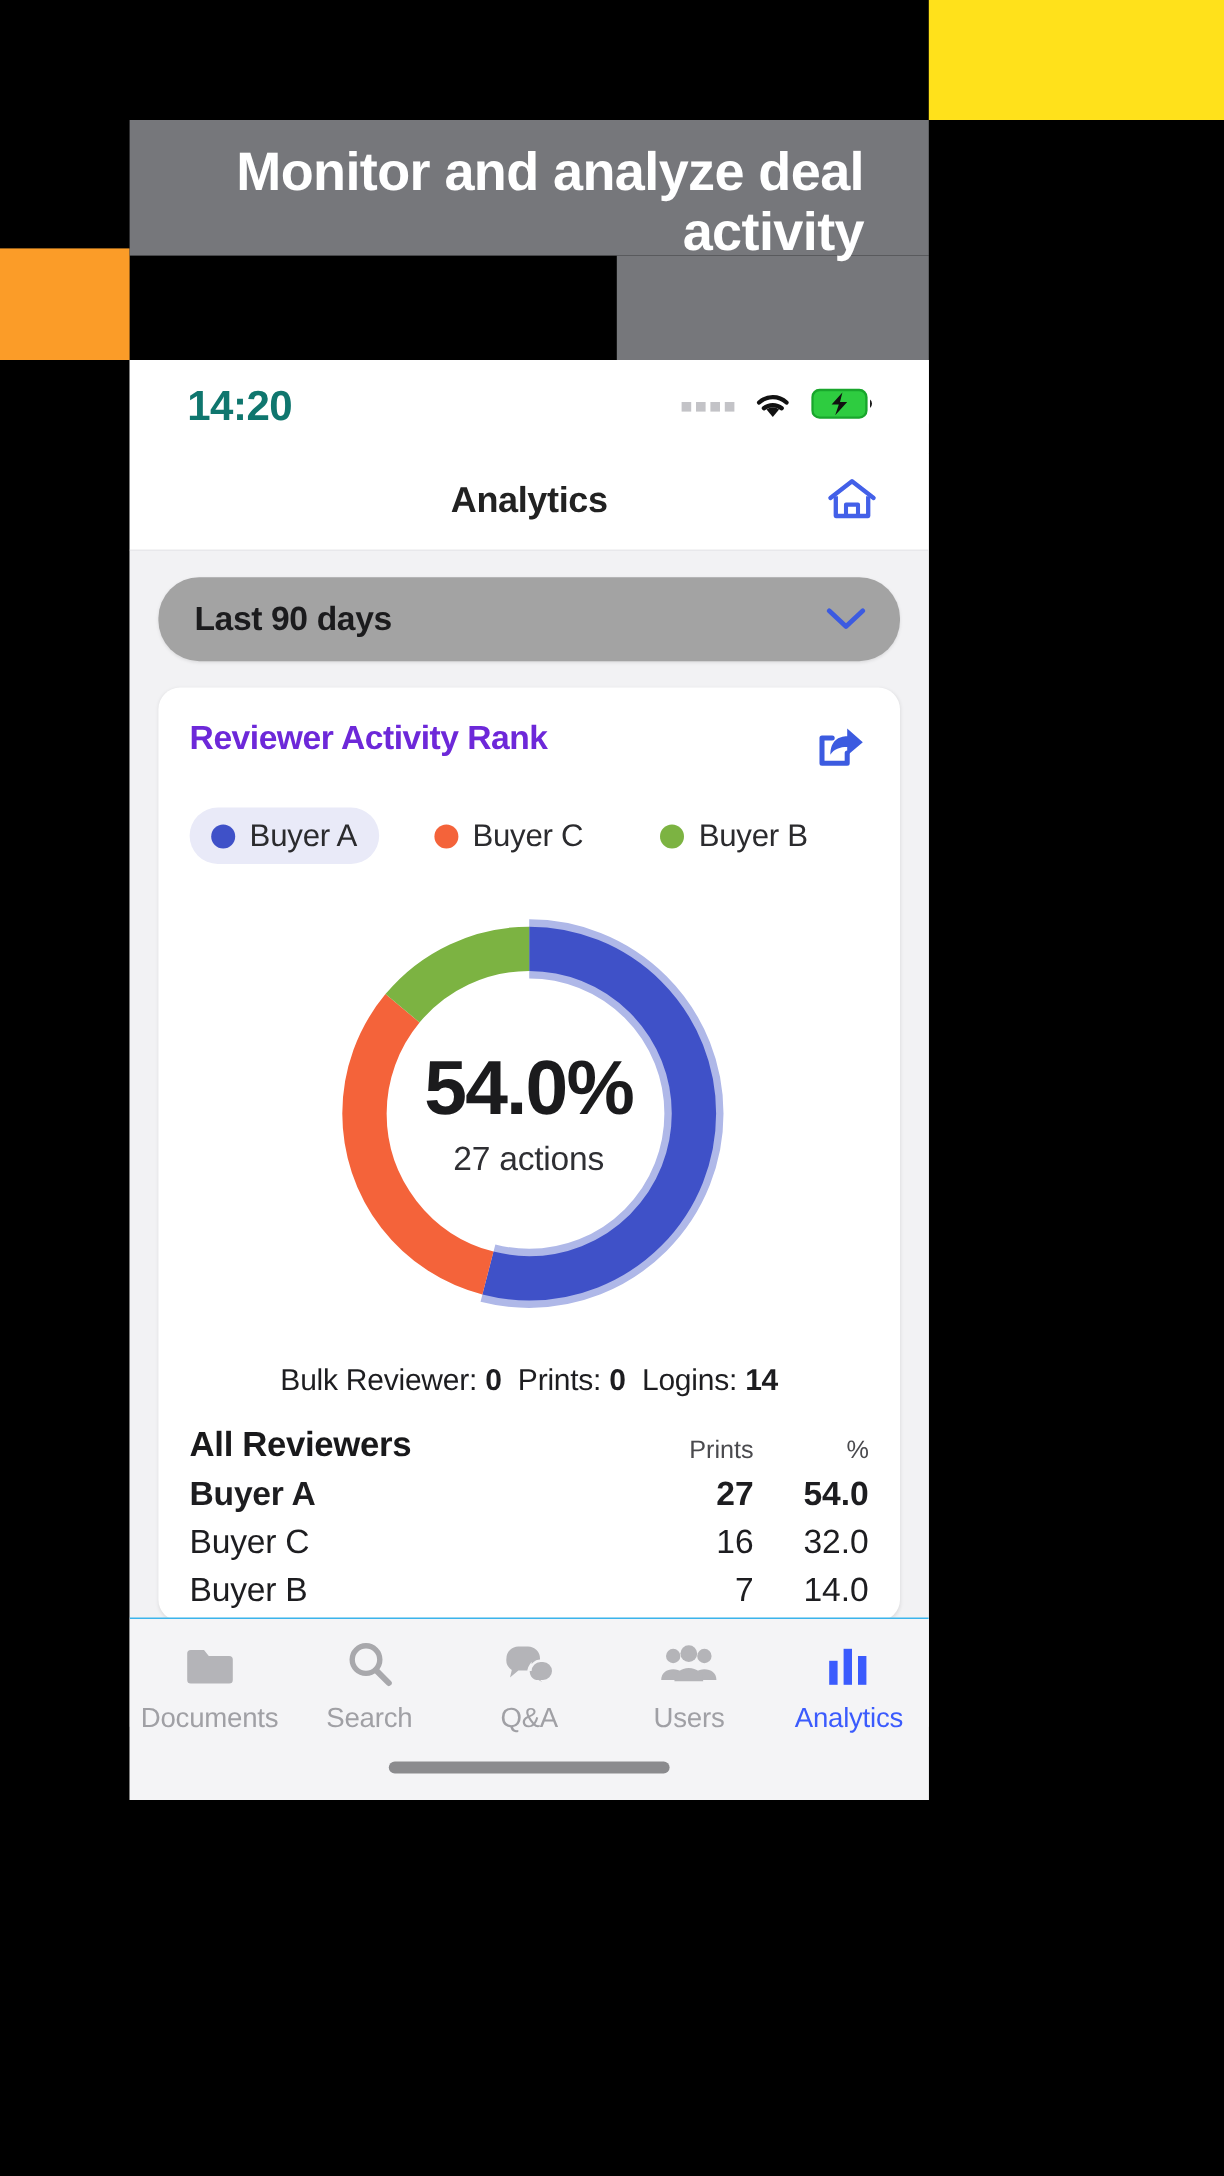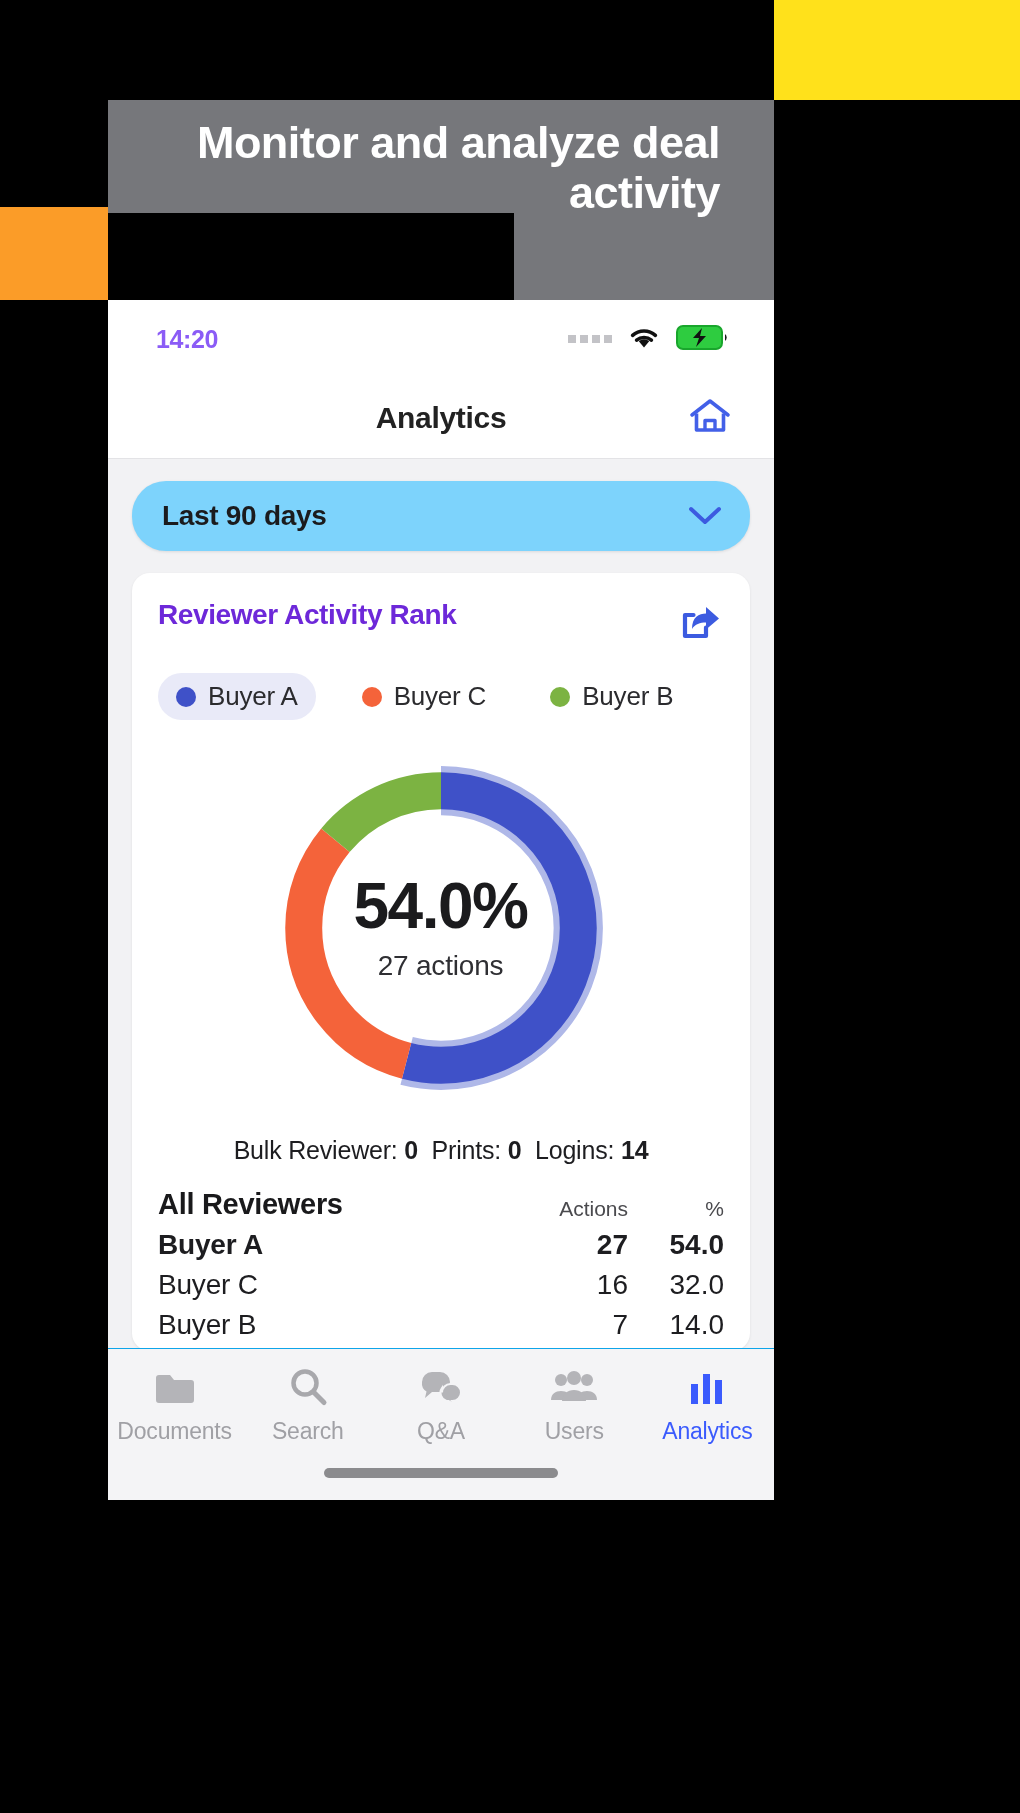--- a/index.html
+++ b/index.html
@@ -17,39 +17,39 @@
   .banner-text{position:absolute;left:0;top:0;width:666px;height:253px;
     color:#fff;font-size:45px;font-weight:700;line-height:1.12;text-align:right;
     padding:18px 54px 0 40px;box-sizing:border-box;letter-spacing:-0.5px;}
 
   
   .phone{position:absolute;left:108px;top:300px;width:666px;height:1200px;background:#fff;overflow:hidden;}
 
   
   .statusbar{height:78px;display:flex;align-items:center;justify-content:space-between;
              padding:0 46px 0 48px;box-sizing:border-box;background:#fff;}
-  .status-time{font-size:25px;font-weight:700;color:#8b5cf6;letter-spacing:-0.4px;}
+  .status-time{font-size:35px;font-weight:700;color:#0f766e;letter-spacing:-0.4px;}
   .status-icons{display:flex;align-items:center;gap:14px;}
   .sig-dots{display:flex;gap:4px;align-items:flex-end;}
   .sig-dots i{display:block;width:8px;height:8px;background:#c3c3c7;}
   .wifi{display:block;}
   .batt{display:block;}
 
   
   .navbar{height:80px;display:flex;align-items:center;justify-content:center;
           position:relative;background:#fff;border-bottom:1px solid #e3e3e6;}
   .nav-title{font-size:30px;font-weight:700;color:#222;letter-spacing:-0.3px;}
   .home-btn{position:absolute;right:40px;top:50%;transform:translateY(-50%);
             width:48px;height:48px;display:flex;align-items:center;justify-content:center;}
 
   
   .screen{background:#f2f2f4;padding:22px 24px 0 24px;box-sizing:border-box;height:980px;}
 
   
-  .dropdown{background:#7dd3fc;border-radius:34px;height:70px;display:flex;align-items:center;
+  .dropdown{background:#a3a3a3;border-radius:34px;height:70px;display:flex;align-items:center;
             justify-content:space-between;padding:0 28px 0 30px;box-sizing:border-box;
             box-shadow:0 1px 3px rgba(0,0,0,.10);}
   .dropdown-label{font-size:28px;font-weight:700;color:#1b1b1d;letter-spacing:-0.3px;}
   .chev{width:34px;height:34px;display:flex;align-items:center;justify-content:center;}
 
   
   .card{margin-top:22px;background:#fff;border-radius:18px;padding:26px 26px 10px 26px;
         box-sizing:border-box;box-shadow:0 1px 3px rgba(0,0,0,.08);}
   .card-head{display:flex;align-items:flex-start;justify-content:space-between;}
   .card-title{font-size:28px;font-weight:700;color:#6d28d9;letter-spacing:-0.4px;}
@@ -215,21 +215,21 @@
           <span>Prints:</span>
           <b>0</b>&nbsp;
           <span>Logins:</span>
           <b>14</b>
         </div>
       </div>
 
       <div class="tbl">
         <div class="tbl-head">
           <div class="c-name">All Reviewers</div>
-          <div class="c-act">Actions</div>
+          <div class="c-act">Prints</div>
           <div class="c-pct">%</div>
         </div>
         <div class="tbl-row top">
           <div class="c-name">Buyer A</div>
           <div class="c-act">27</div>
           <div class="c-pct">54.0</div>
         </div>
         <div class="tbl-row">
           <div class="c-name">Buyer C</div>
           <div class="c-act">16</div>

